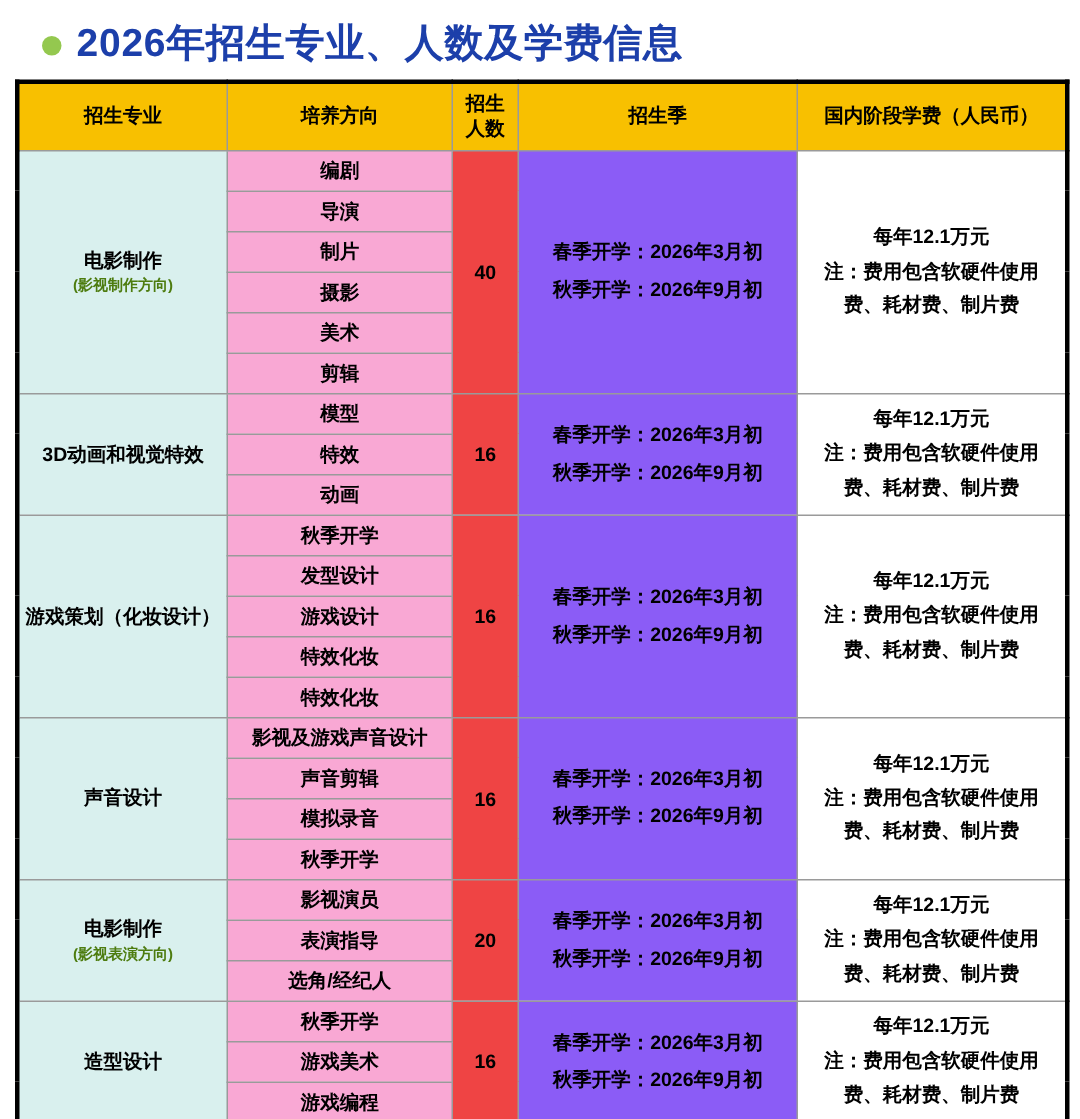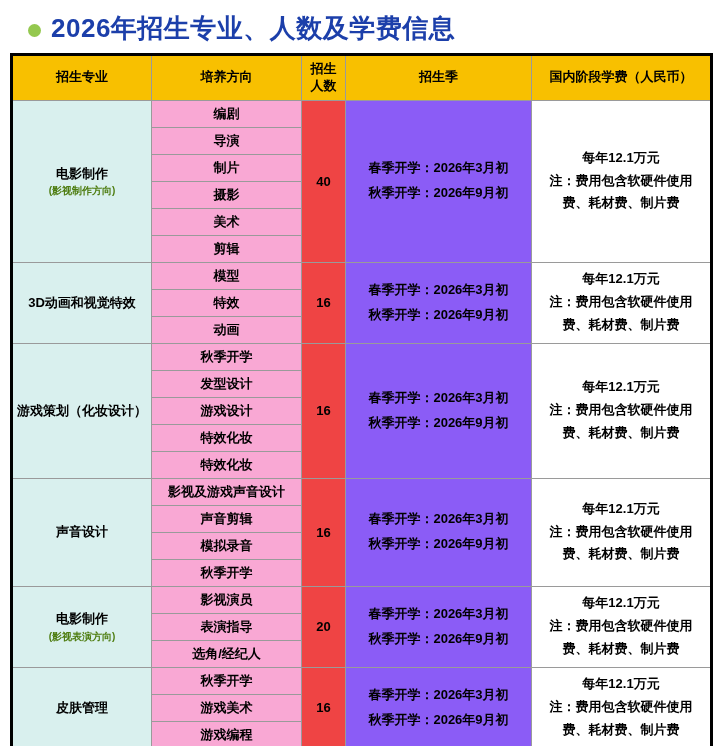--- a/index.html
+++ b/index.html
@@ -276,21 +276,21 @@
       </tr>
       <tr>
           <td class="direction">表演指导</td>
         </tr>
       <tr>
           <td class="direction">选角/经纪人</td>
         </tr>
 
       <tr>
         <td class="major" rowspan="3">
-          <span>皮肤管理</span>
+          <span>造型设计</span>
         </td>
         <td class="direction">秋季开学</td>
         <td class="count" rowspan="3">16</td>
         <td class="season" rowspan="3">
           <span>春季开学：2026年3月初</span><br>
           <span>秋季开学：2026年9月初</span>
         </td>
         <td class="tuition" rowspan="3">
           <span class="ln">每年12.1万元</span>
           <span class="ln">注：费用包含软硬件使用</span>

